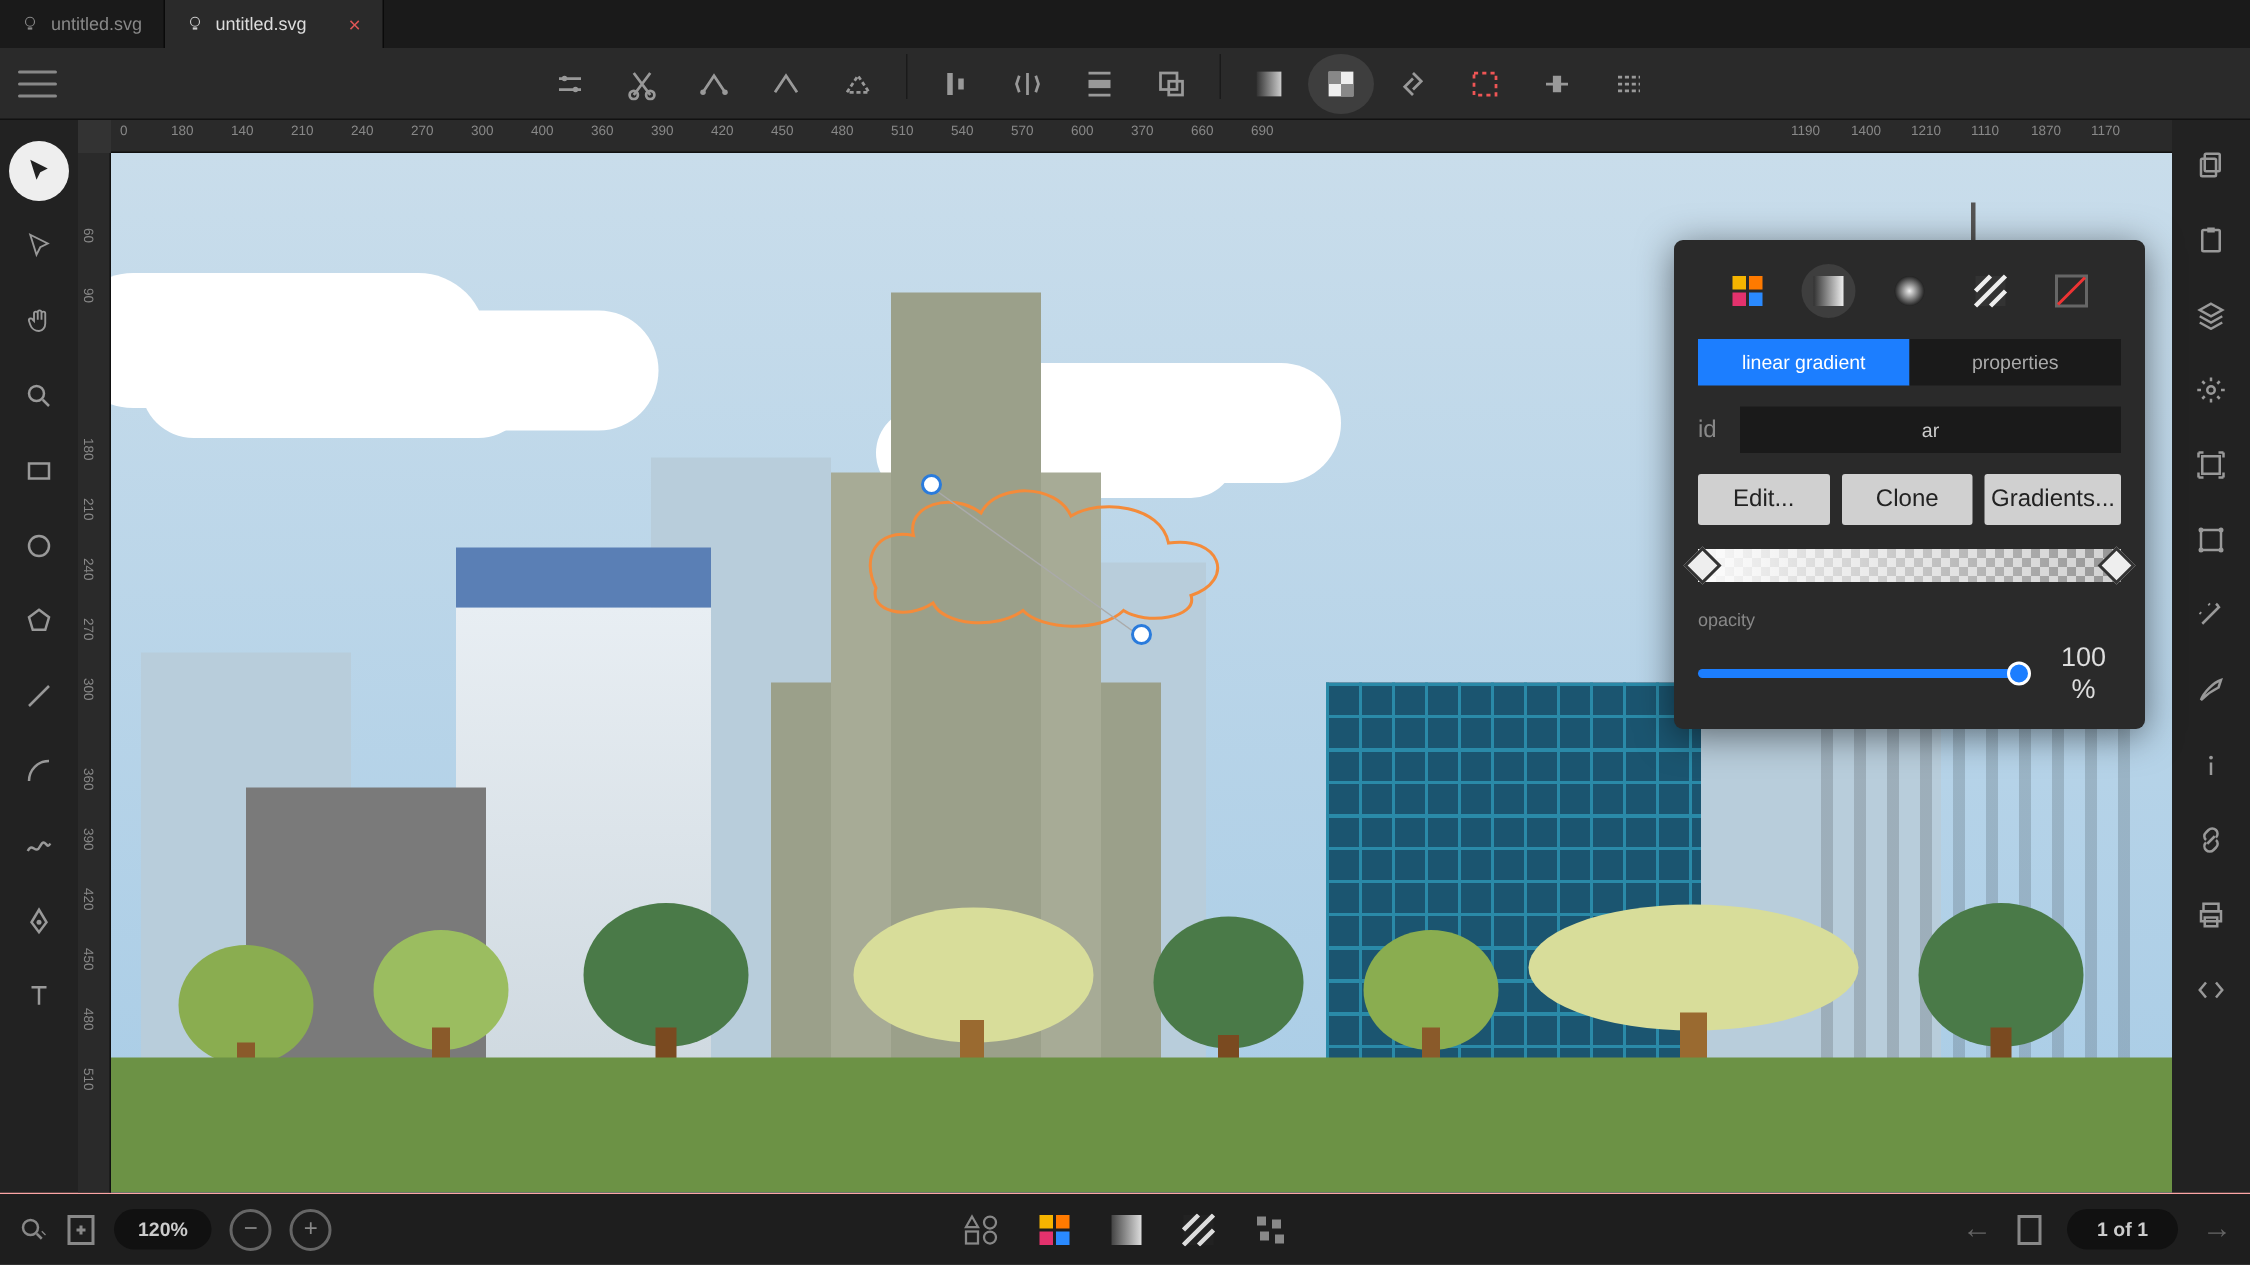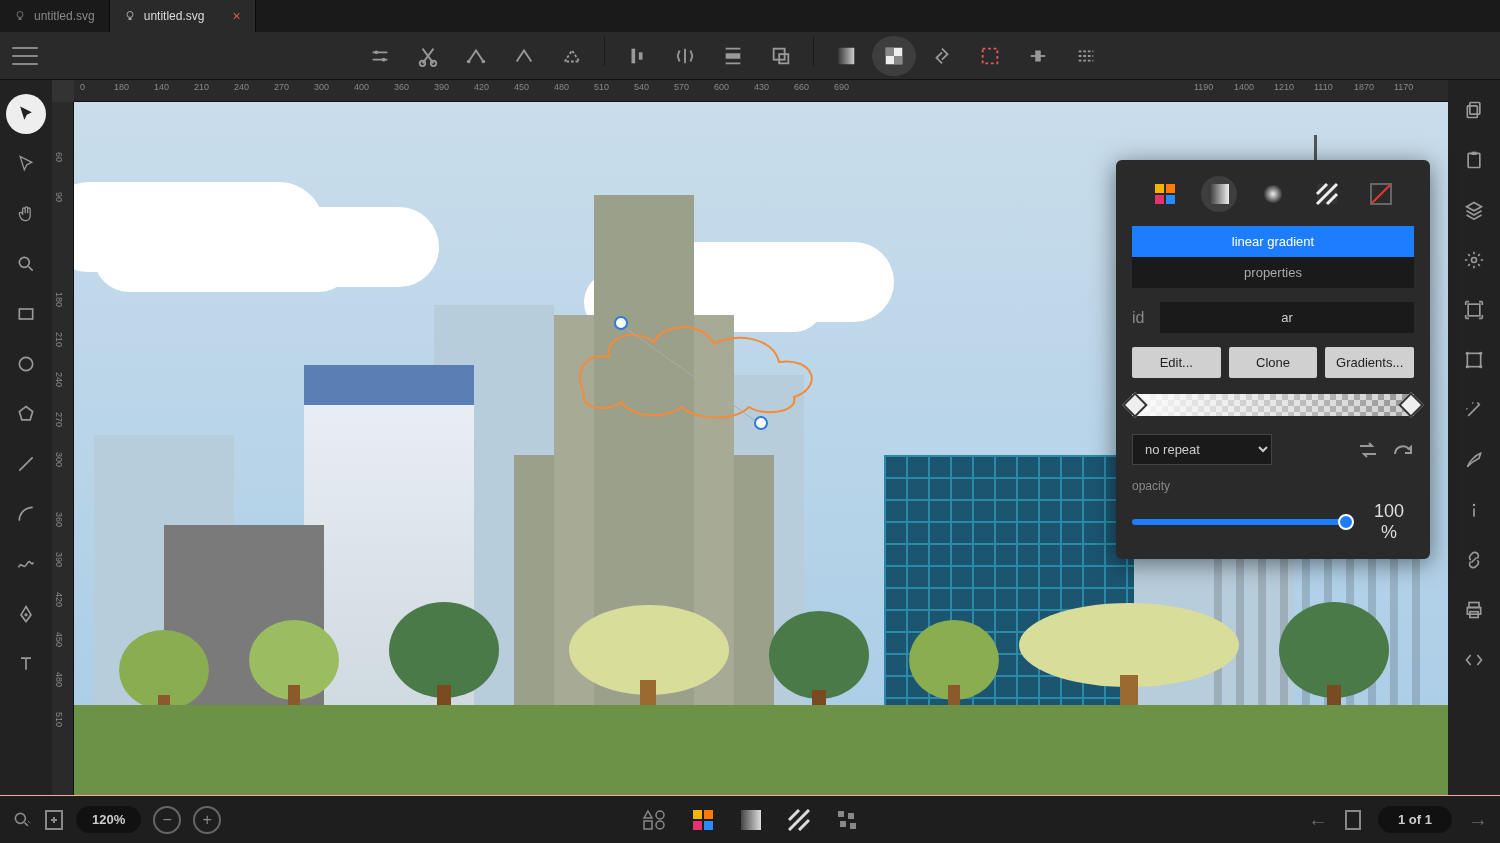--- a/index.html
+++ b/index.html
@@ -49,28 +49,28 @@
 .sel-cloud { position: absolute; top: 200px; left: 490px; width: 270px; height: 120px; }
 .sel-cloud path { fill: none; stroke: #f48b3a; stroke-width: 2; }
 .handle { position: absolute; width: 14px; height: 14px; border: 2px solid #2a7bdc; background: #fff; border-radius: 50%; }
 .sel-line { position: absolute; }
 
 
 .panel { position: absolute; top: 80px; right: 70px; width: 314px; background: #2a2a2a; border-radius: 6px; padding: 16px; box-shadow: 0 4px 24px rgba(0,0,0,.5); font-size: 13px; }
 .panel-row { display: flex; align-items: center; gap: 8px; margin-bottom: 14px; }
 .fill-type { width: 36px; height: 36px; display: flex; align-items: center; justify-content: center; border-radius: 50%; cursor: pointer; }
 .fill-type.active { background: #3e3e3e; }
-.seg { display: flex; width: 100%; flex-direction: column; }
+.seg { display: flex; width: 100%; }
 .seg button { flex: 1; border: none; padding: 8px 0; font-size: 13px; cursor: pointer; background: #1a1a1a; color: #aaa; }
 .seg button.active { background: #1c7eff; color: #fff; }
 .field-row { display: flex; align-items: center; gap: 10px; margin-bottom: 14px; }
 .field-label { font-size: 16px; color: #888; width: 18px; }
 .text-input { flex: 1; background: #1a1a1a; border: none; color: #ccc; padding: 8px; text-align: center; font-size: 13px; }
 .btn-row { display: flex; gap: 8px; margin-bottom: 16px; }
-.btn { flex: 1; background: #d0d0d0; border: none; color: #222; padding: 8px 4px; font-size: 13px; border-radius: 2px; cursor: pointer; }
+.btn { flex: 1; background: #d0d0d0; border: none; color: #222; padding: 8px 4px; font-size: 16px; border-radius: 2px; cursor: pointer; }
 .grad-bar { height: 22px; position: relative; margin-bottom: 18px;
   background: repeating-conic-gradient(#888 0 25%, #ccc 0 50%) 0 0/12px 12px;
 }
 .grad-bar::before { content:""; position:absolute; inset:0;
   background: linear-gradient(to right, rgba(255,255,255,.95), rgba(255,255,255,.1));
 }
 .grad-stop { position: absolute; top: 2px; width: 18px; height: 18px; background: #eee; border: 2px solid #333; transform: rotate(45deg); }
 .select { background: #1a1a1a; border: 1px solid #444; color: #ccc; padding: 6px 8px; font-size: 13px; width: 140px;}
 .opacity-row { margin-top: 6px; }
 .opacity-label { font-size: 12px; color: #888; margin-bottom: 8px; display: block; }
@@ -296,21 +296,21 @@
       <span class="ruler-tick" style="left:280px">400</span>
       <span class="ruler-tick" style="left:320px">360</span>
       <span class="ruler-tick" style="left:360px">390</span>
       <span class="ruler-tick" style="left:400px">420</span>
       <span class="ruler-tick" style="left:440px">450</span>
       <span class="ruler-tick" style="left:480px">480</span>
       <span class="ruler-tick" style="left:520px">510</span>
       <span class="ruler-tick" style="left:560px">540</span>
       <span class="ruler-tick" style="left:600px">570</span>
       <span class="ruler-tick" style="left:640px">600</span>
-      <span class="ruler-tick" style="left:680px">430</span>
+      <span class="ruler-tick" style="left:680px">370</span>
       <span class="ruler-tick" style="left:720px">660</span>
       <span class="ruler-tick" style="left:760px">690</span>
       <span class="ruler-tick" style="left:1120px">1190</span>
       <span class="ruler-tick" style="left:1160px">1400</span>
       <span class="ruler-tick" style="left:1200px">1210</span>
       <span class="ruler-tick" style="left:1240px">1110</span>
       <span class="ruler-tick" style="left:1280px">1870</span>
       <span class="ruler-tick" style="left:1320px">1170</span>
     </div>
     <div class="canvas-body">
@@ -545,36 +545,20 @@
     </div>
     <div class="btn-row">
       <button class="btn">Edit...</button>
       <button class="btn">Clone</button>
       <button class="btn">Gradients...</button>
     </div>
     <div class="grad-bar">
       <div class="grad-stop" style="left:-6px;"></div>
       <div class="grad-stop" style="right:-6px;"></div>
     </div>
-    <div class="field-row">
-      <select class="select">
-        <option>no repeat</option>
-      </select>
-      <div style="flex:1"></div>
-      <div>
-          <svg width="24" height="20" viewBox="0 0 24 20">
-            <path d="M4 6h12l-3-3M20 14H8l3 3" stroke="#999" stroke-width="2" fill="none"></path>
-          </svg>
-        </div>
-      <div>
-          <svg width="24" height="20" viewBox="0 0 24 20">
-            <path d="M5 14a8 8 0 0114-5l2-2v6h-6" stroke="#999" stroke-width="2" fill="none"></path>
-          </svg>
-        </div>
-    </div>
     <div class="opacity-row">
       <span class="opacity-label">opacity</span>
       <div class="slider-row">
         <div class="slider">
             <div class="slider-thumb"></div>
           </div>
         <span class="opacity-val">100 %</span>
       </div>
     </div>
   </div>

